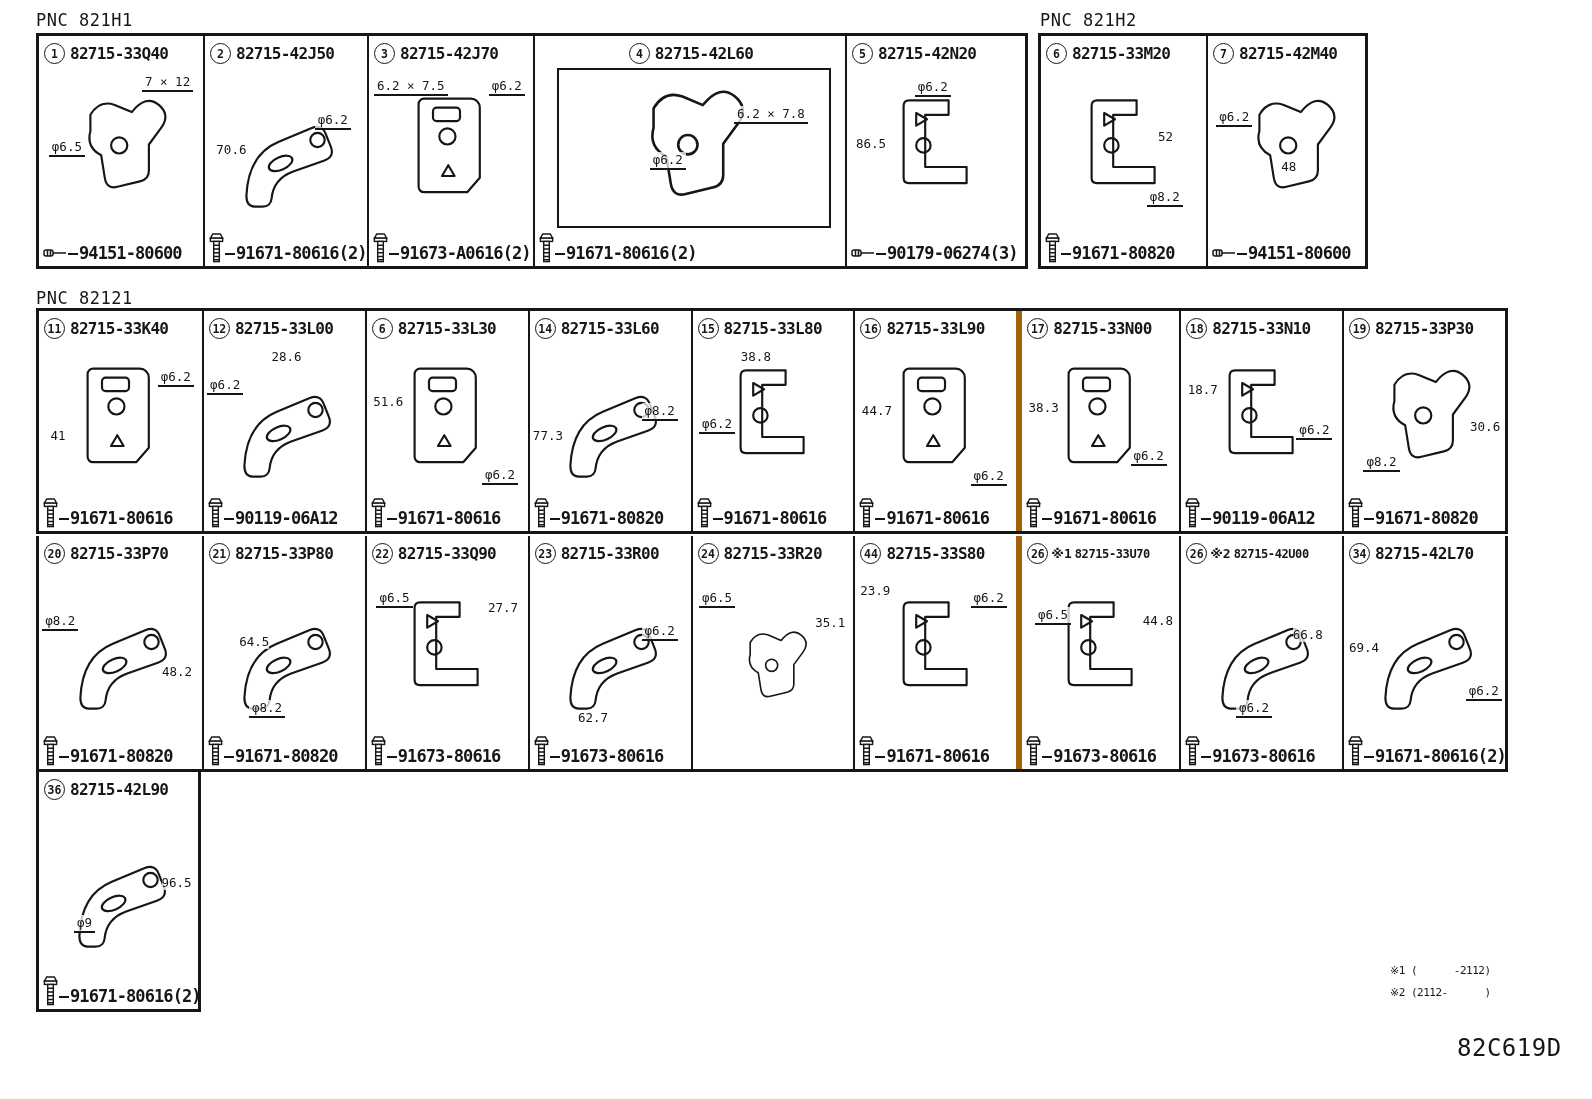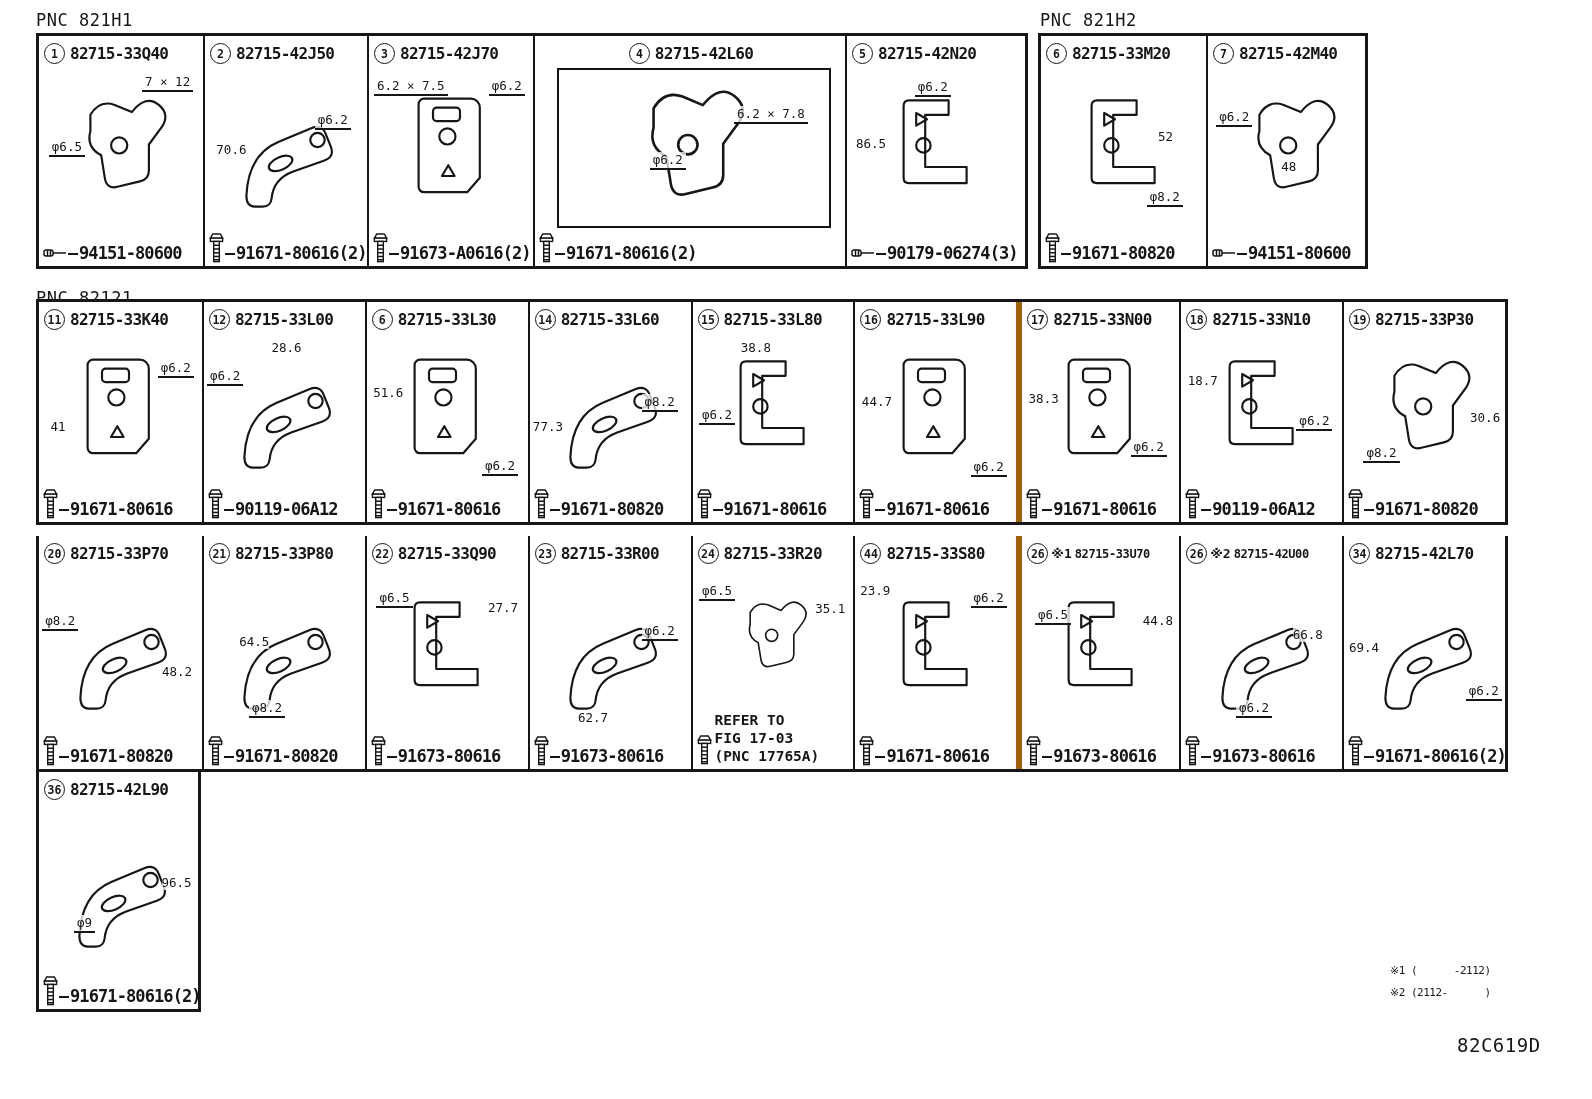--- a/index.html
+++ b/index.html
@@ -27,21 +27,21 @@
   .dim.u{border-bottom:2px solid #161616;padding:0 3px 1px 3px}
   .foot{flex:0 0 34px;display:flex;align-items:flex-end;padding:0 1px 3px 4px;white-space:nowrap}
   .fic{flex:0 0 auto;stroke:#161616;fill:#ffffff;stroke-width:1.5}
   .fic.bolt{width:15px;height:30px}
   .fic.clip{width:24px;height:10px;margin-bottom:5px}
   .lead{flex:0 0 10px;border-top:2.2px solid #161616;margin:0 1px 8px 1px}
   .fn{font-size:17px;font-weight:bold;letter-spacing:-.9px;line-height:1.05}
   .foot.note{flex:0 0 auto;align-items:flex-end;padding-bottom:4px}
   .notes{display:flex;flex-direction:column;margin-left:3px;font-size:14.5px;font-weight:bold;line-height:1.25}
   .fnote{position:absolute;font-size:11px;white-space:pre;letter-spacing:-.5px}
-  #dwg-code{position:absolute;left:1457px;top:1034px;font-size:19px;letter-spacing:.5px}
+  #dwg-code{position:absolute;left:1457px;top:1034px;font-size:24px;letter-spacing:.5px}
 </style>
 </head>
 <body>
 
 <svg width="0" height="0" style="position:absolute" aria-hidden="true">
   <defs>
     <symbol id="br-a" viewBox="0 0 120 140">
       <path d="M30 14 h52 a10 10 0 0 1 10 10 v78 l-14 16 H30 a6 6 0 0 1 -6 -6 V20 a6 6 0 0 1 6 -6 z"></path>
       <circle cx="56" cy="56" r="9"></circle>
       <rect x="40" y="24" width="30" height="15" rx="4"></rect>
@@ -225,21 +225,21 @@
     <div class="foot">
       <svg class="fic clip">
           <use href="#ic-clip"></use>
         </svg>
       <span class="lead"></span>
       <span class="fn">94151-80600</span>
     </div>
   </div>
 </div>
 
-<div class="tbl" id="t3a" style="left:36px;top:299px;width:1472px;height:226px;grid-template-columns:repeat(9,1fr)">
+<div class="tbl" id="t3a" style="left:36px;top:308px;width:1472px;height:226px;grid-template-columns:repeat(9,1fr)">
 
   <div class="cell">
     <div class="head">
       <span class="circ">11</span>
       <span class="pn">82715-33K40</span>
     </div>
     <div class="draw">
       <svg class="br">
           <use href="#br-a"></use>
         </svg>
@@ -514,30 +514,20 @@
     <div class="head">
       <span class="circ">24</span>
       <span class="pn">82715-33R20</span>
     </div>
     <div class="draw">
       <svg class="br" style="width:84px;height:94px">
           <use href="#br-d"></use>
         </svg>
       <span class="dim u" style="left:4%;top:12%">φ6.5</span>
       <span class="dim" style="right:5%;top:24%">35.1</span>
-    </div>
-    <div class="foot note">
-      <svg class="fic bolt">
-          <use href="#ic-bolt"></use>
-        </svg>
-      <div class="notes">
-        <span>REFER TO</span>
-        <span>FIG 17-03</span>
-        <span>(PNC 17765A)</span>
-      </div>
     </div>
   </div>
 
   <div class="cell">
     <div class="head">
       <span class="circ">44</span>
       <span class="pn">82715-33S80</span>
     </div>
     <div class="draw">
       <svg class="br">

